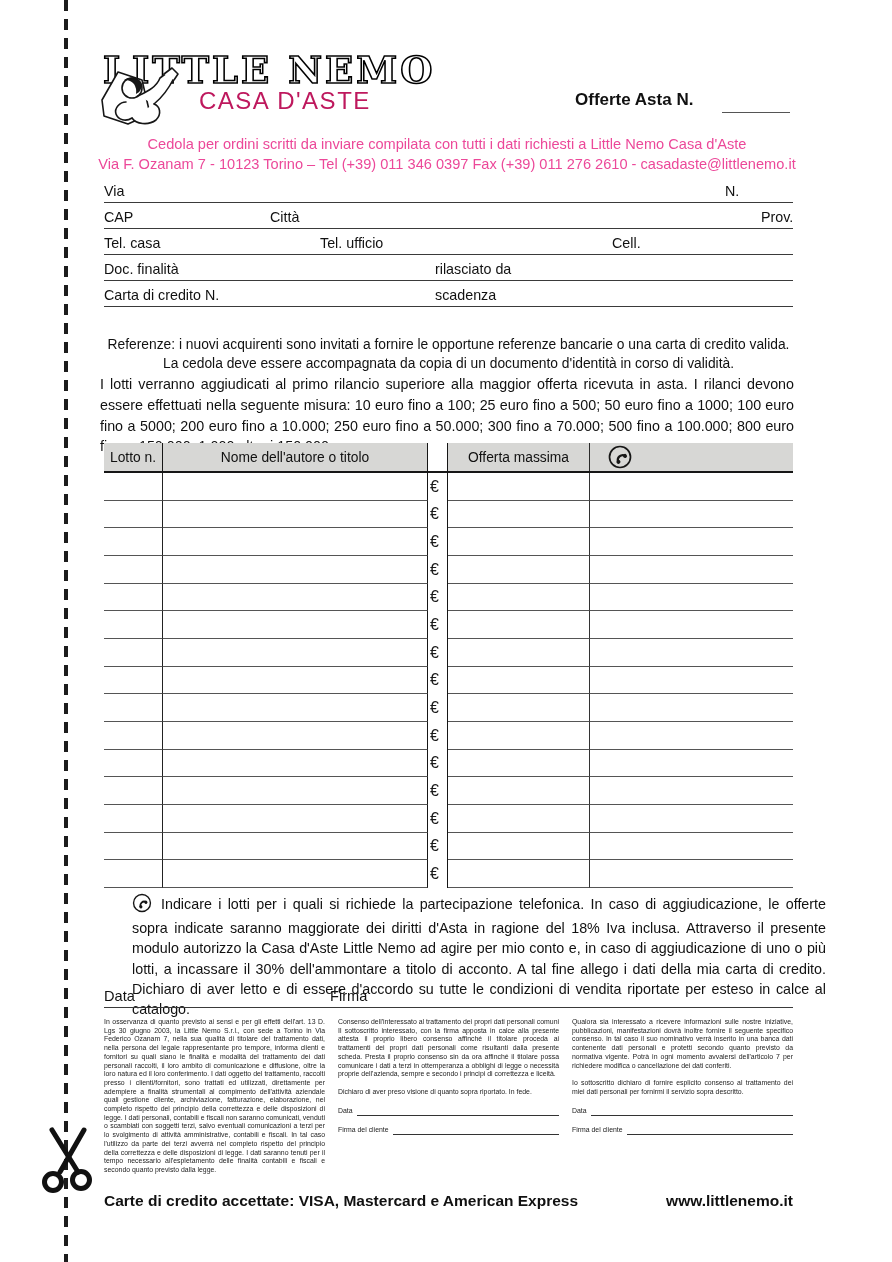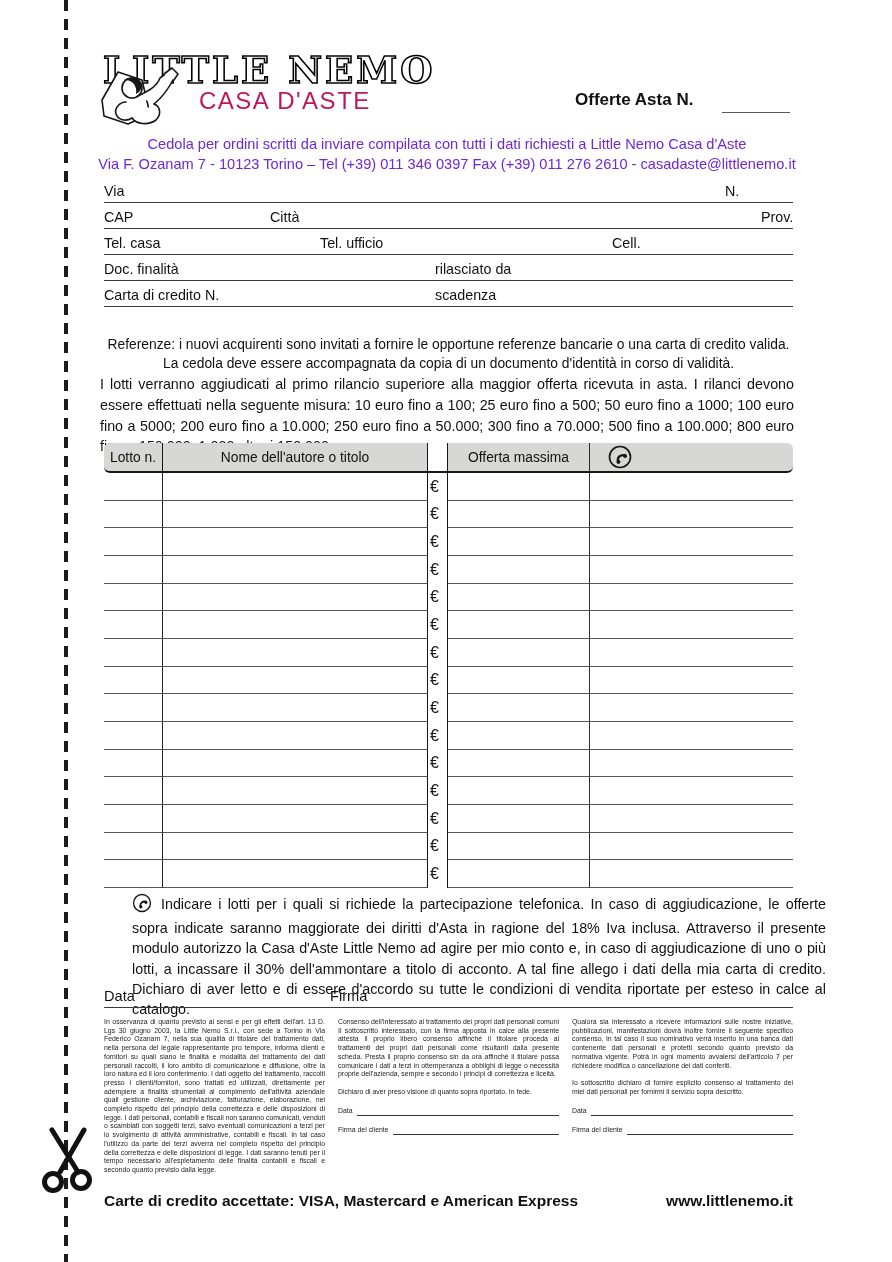--- a/index.html
+++ b/index.html
@@ -10,34 +10,34 @@
            background:repeating-linear-gradient(to bottom,#1c1c1c 0 11px,transparent 11px 19px);}
   
   .logo-title{position:absolute;left:103px;top:48px;font-family:"DejaVu Serif",serif;font-weight:700;
               font-size:37px;letter-spacing:3px;color:#fff;-webkit-text-stroke:1.6px #000;white-space:nowrap;}
   .logo-sub{position:absolute;left:199px;top:87px;font-size:24px;letter-spacing:1.5px;color:#be185d;}
   .nemo-char{position:absolute;left:98px;top:66px;}
   
   .offer-label{position:absolute;left:575px;top:90px;font-size:17px;font-weight:700;}
   .offer-line{position:absolute;left:722px;top:112px;width:68px;border-top:1.5px solid #555;}
   
-  .intro{position:absolute;left:94px;top:134px;width:706px;text-align:center;font-size:14.6px;line-height:20px;color:#6d28d9;}
+  .intro{position:absolute;left:94px;top:134px;width:706px;text-align:center;font-size:14.6px;line-height:20px;color:#ec4899;}
   
   .formrows{position:absolute;left:104px;top:180px;width:689px;}
   .frow{position:relative;height:25px;border-bottom:1.4px solid #3a3a3a;}
   .frow:first-child{height:22px;}
   .frow span{position:absolute;bottom:3px;font-size:14.3px;white-space:nowrap;}
   
   .referenze{position:absolute;left:104px;top:336px;width:689px;text-align:center;font-size:13.8px;line-height:18.5px;}
   
   .bidrules{position:absolute;left:100px;top:374px;width:694px;font-size:14.3px;line-height:20.8px;text-align:justify;}
   
   .lots{position:absolute;left:104px;top:443px;width:689px;}
   .lots *{box-sizing:border-box;}
-  .thead{display:flex;height:30px;border-bottom:2px solid #161616;border-radius:6px;}
+  .thead{display:flex;height:30px;border-bottom:2px solid #161616;}
   .hc{display:flex;align-items:center;justify-content:center;font-size:13.8px;}
   .hc.lotto{width:59px;border-right:1.5px solid #161616;}
   .hc.nome{width:265px;border-right:1.5px solid #161616;}
   .hc.euro{width:20px;background:#fff;border-right:1.5px solid #161616;}
   .hc.offerta{width:142px;border-right:1.4px solid #2a2a2a;}
   .hc.phone{width:203px;justify-content:flex-start;padding-left:17px;}
   .trow{display:flex;height:27.66px;}
   .c{border-bottom:1px solid #555;}
   .c.lotto{width:59px;border-right:1.3px solid #222;}
   .c.nome{width:265px;border-right:1.5px solid #161616;}

